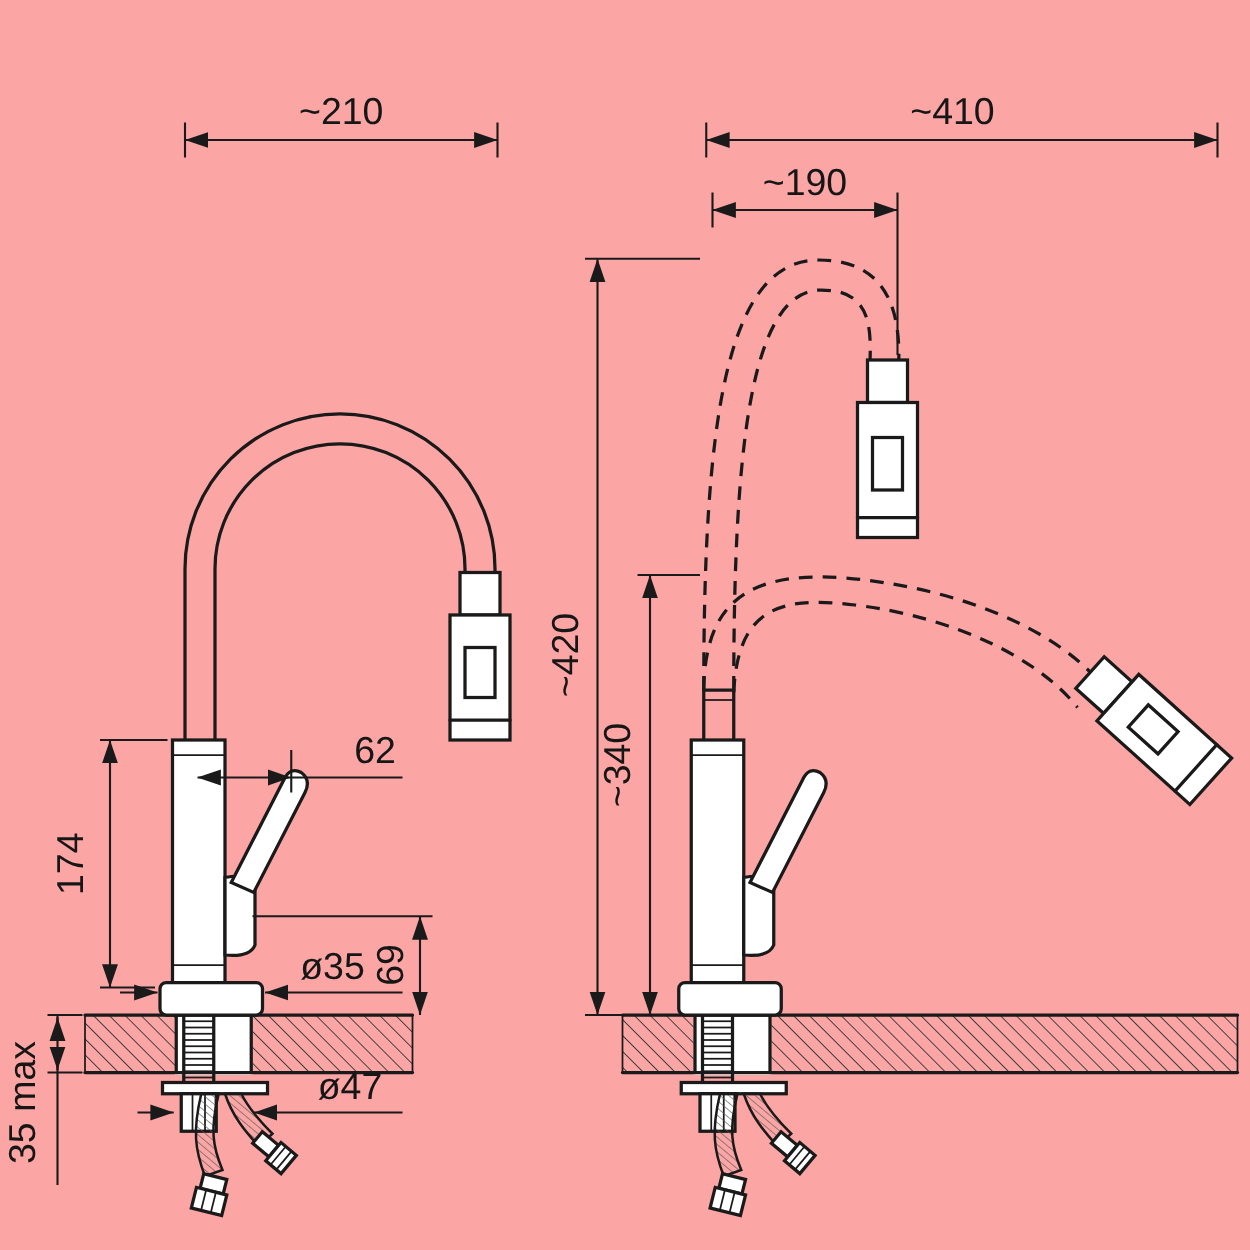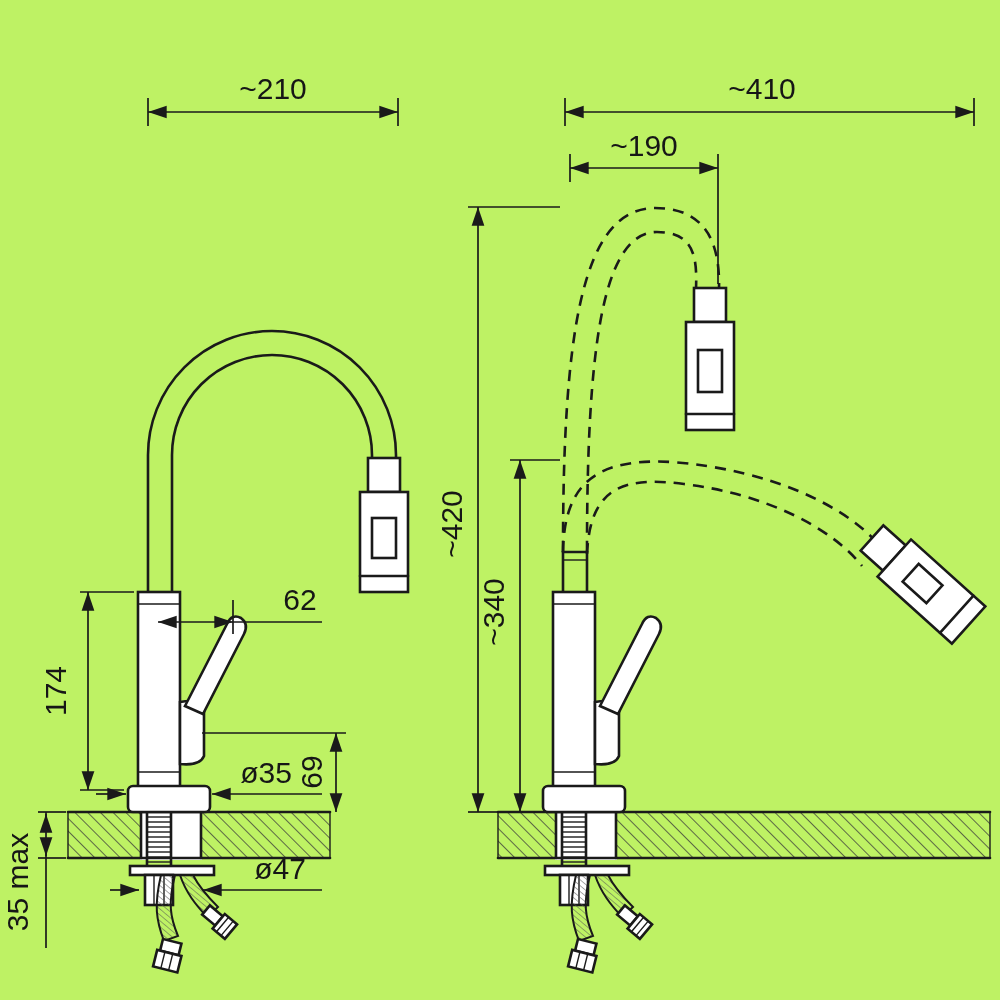--- a/index.html
+++ b/index.html
@@ -1,16 +1,16 @@
 <!DOCTYPE html>
 <html><head>
 <meta charset="utf-8">
 <style>
   html,body{margin:0;padding:0;background:#ffffff;}
-  .page{width:1000px;height:1000px;position:relative;background:#bef264;overflow:hidden;text-decoration:underline;}
+  .page{width:1000px;height:1000px;position:relative;background:#fca5a5;overflow:hidden;text-decoration:underline;}
   svg{display:block;}
   text{font-family:"Liberation Sans","DejaVu Sans",sans-serif;font-size:30px;fill:#161616;}
   .obj{stroke:#1a1a1a;stroke-width:2.6;fill:none;stroke-linecap:round;}
   .objf{stroke:#1a1a1a;stroke-width:2.6;fill:#ffffff;}
   .thin{stroke:#1a1a1a;stroke-width:1.4;fill:none;}
   .dim{stroke:#1a1a1a;stroke-width:1.7;fill:none;}
   .dash{stroke:#1a1a1a;stroke-width:2.6;fill:none;stroke-dasharray:11 8;stroke-linecap:butt;}
 </style>
 </head>
 <body>

